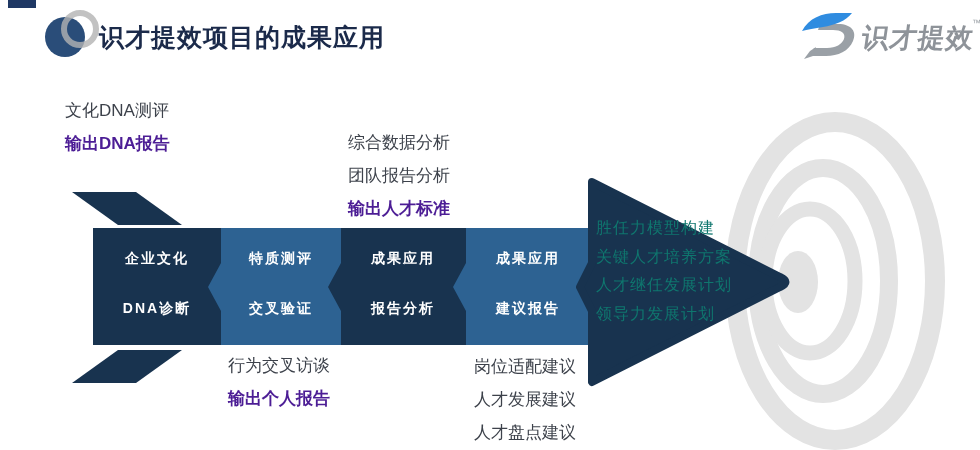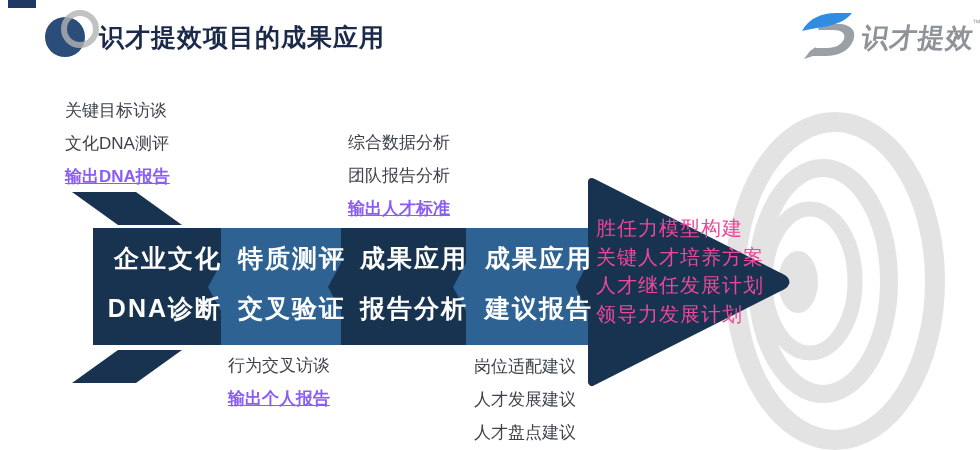--- a/index.html
+++ b/index.html
@@ -14,27 +14,27 @@
     position:absolute;left:91px;top:21px;margin:0;
     font-size:25px;font-weight:700;color:#1b2a4a;letter-spacing:1px;white-space:nowrap;
   }
   .brand{position:absolute;left:792px;top:8px;width:185px;height:52px;}
   .brand-text{
     position:absolute;left:62px;top:12px;font-size:27px;font-weight:700;color:#8e9399;
     transform:skewX(-8deg);letter-spacing:1px;white-space:nowrap;
   }
   .brand-tm{position:absolute;left:172px;top:10px;font-size:9px;color:#9aa0a6;}
   .ann{position:absolute;font-size:17px;color:#3d424b;line-height:33px;white-space:nowrap;}
-  .ann .hl{color:#8b5cf6;font-weight:700;text-decoration:underline;}
+  .ann .hl{color:#4c1d95;font-weight:700;}
   .seg-label{
-    position:absolute;width:130px;text-align:right;color:#ffffff;font-weight:700;
-    font-size:25px;letter-spacing:2px;line-height:46px;height:46px;white-space:nowrap;
+    position:absolute;width:130px;text-align:center;color:#ffffff;font-weight:700;
+    font-size:14px;letter-spacing:2px;line-height:46px;height:46px;white-space:nowrap;
   }
   .head-list{
-    position:absolute;left:588px;top:214px;color:#ec4899;font-size:20px;
+    position:absolute;left:588px;top:214px;color:#0f766e;font-size:16px;
     line-height:28.5px;white-space:nowrap;letter-spacing:1px;
   }
 </style>
 </head>
 <body>
 
 <div class="canvas">
 
   <svg class="art" width="980" height="450" viewBox="0 0 980 450" aria-hidden="true">
 
@@ -67,21 +67,20 @@
     <svg width="58" height="50" viewBox="0 0 58 50" style="position:absolute;left:0;top:2px" aria-hidden="true">
       <path fill="#9aa0a6" d="M20,14 L38,14 C52,14 57,22 53,31 C49,41 38,46 26,46 L10,46 L14,38 L27,38 C36,38 42,34 44,29 C46,23 41,20 33,20 L18,20 Z"></path>
       <path fill="#9aa0a6" d="M10,41 L16,37 L13,46 L4,49 Z"></path>
       <path fill="#2f8ce0" d="M2,21 C9,8 22,3 36,3 L52,3 C46,11 35,15 23,17 C15,18.3 7,19.6 2,21 Z"></path>
     </svg>
     <span class="brand-text">识才提效</span>
     <span class="brand-tm">™</span>
   </div>
 
   <div class="ann" style="left:57px;top:94px">
-    <div>关键目标访谈</div>
     <div>文化DNA测评</div>
     <div class="hl">输出DNA报告</div>
   </div>
 
   <div class="ann" style="left:340px;top:126px">
     <div>综合数据分析</div>
     <div>团队报告分析</div>
     <div class="hl">输出人才标准</div>
   </div>
 

